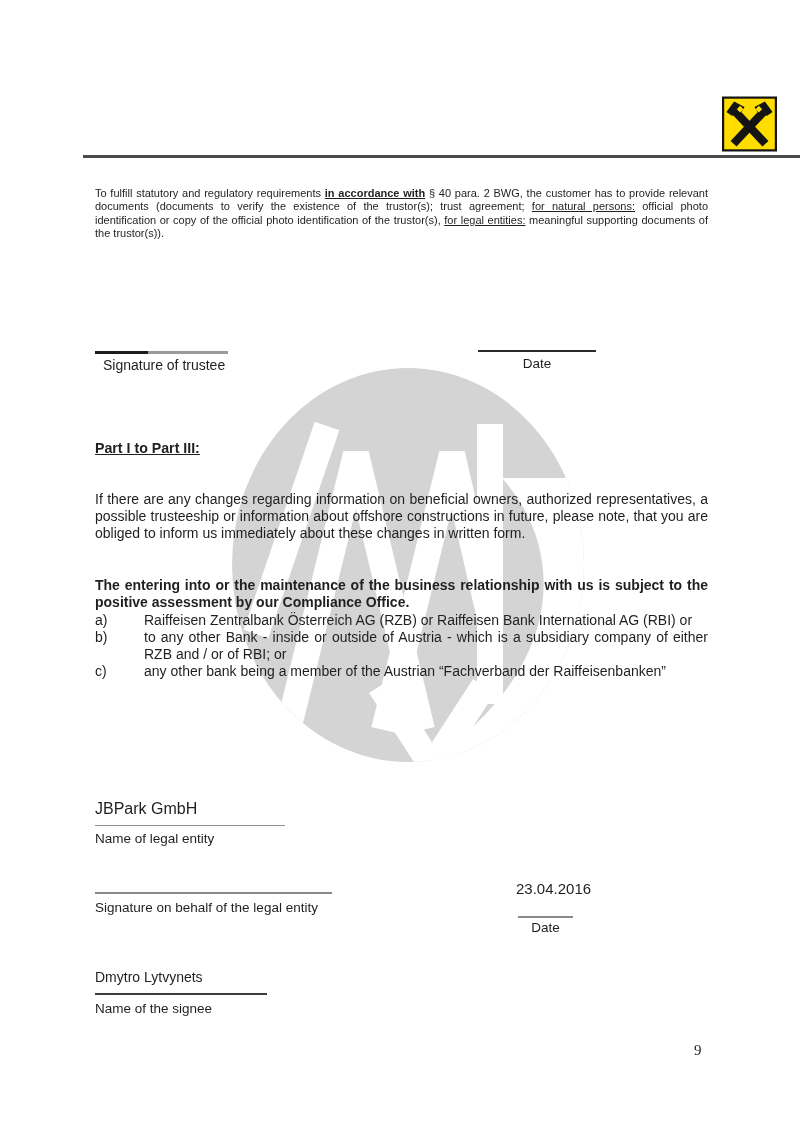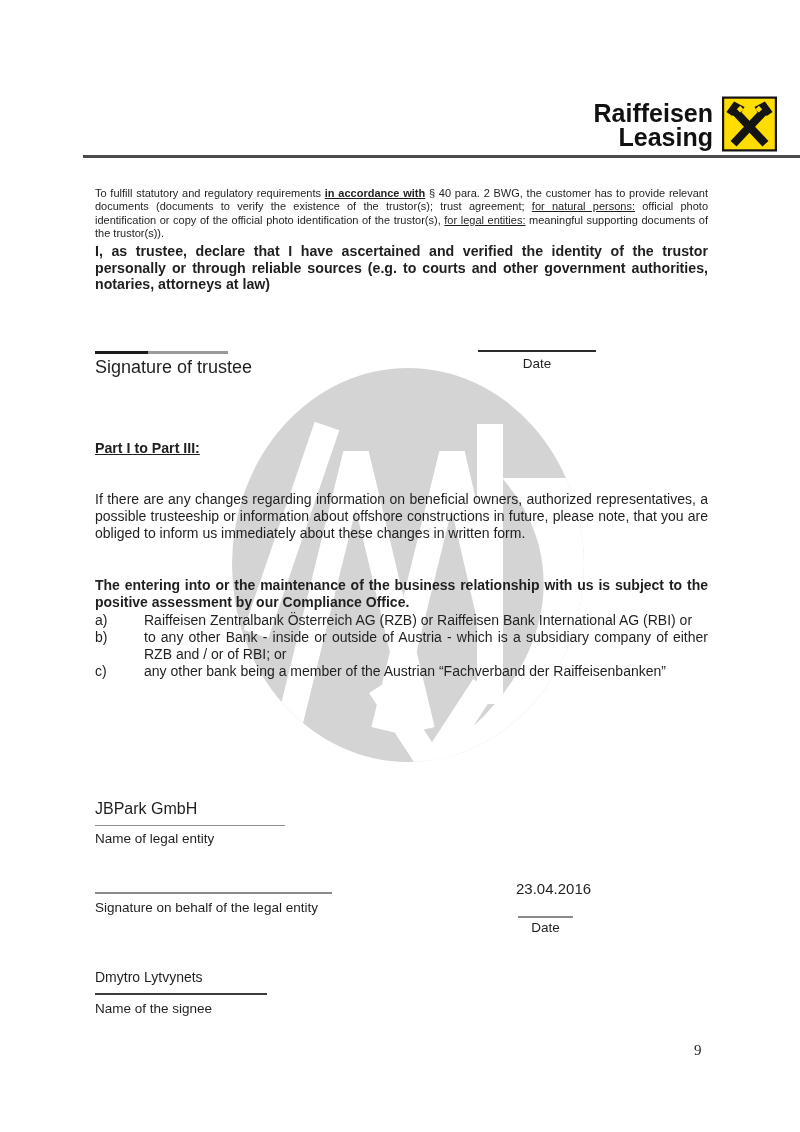--- a/index.html
+++ b/index.html
@@ -35,21 +35,21 @@
   .declaration{left:95px;top:229px;width:613px;font-weight:bold;font-size:14.2px;line-height:16.5px;}
   .part-heading{left:95px;top:440px;font-size:14.2px;font-weight:bold;text-decoration:underline;}
   .changes{left:95px;top:477px;width:613px;}
   .compliance{left:95px;top:563px;width:613px;font-weight:bold;}
   .consent{left:95px;top:612px;width:613px;}
   .consent .li{display:flex;}
   .li-label{width:49px;flex:0 0 49px;}
   .li-text{flex:1;text-align:justify;}
   .trustee-line{left:95px;top:351px;width:133px;height:3px;
     background:linear-gradient(to right,#1b1b1b 0 40%,#9a9a9a 40% 100%);}
-  .trustee-label{left:95px;top:357px;font-size:18px;}
+  .trustee-label{left:103px;top:357px;font-size:14px;}
   .trustee-date-line{left:478px;top:350px;width:118px;height:2px;background:#2a2a2a;}
   .trustee-date-label{left:478px;top:356px;width:118px;text-align:center;font-size:13.5px;}
   .entity-value{left:95px;top:800px;font-size:16px;}
   .entity-line{left:95px;top:825px;width:190px;height:1px;background:#909090;}
   .entity-label{left:95px;top:831px;font-size:13.5px;}
   .behalf-line{left:95px;top:892px;width:237px;height:2px;background:#8a8a8a;}
   .behalf-label{left:95px;top:900px;font-size:13.5px;}
   .date-value{left:516px;top:880px;font-size:15px;}
   .date-short-line{left:518px;top:916px;width:55px;height:2px;background:#8a8a8a;}
   .date-label{left:518px;top:920px;width:55px;text-align:center;font-size:13.5px;}
@@ -80,40 +80,35 @@
         <path d="M56,362 L124,86 L190,362"></path>
         <path d="M152,362 L220,86 L258,250"></path>
         <path d="M258,56 L258,336"></path>
         <path d="M148,318 L200,398 L252,318"></path>
       </g>
     </g>
   </svg>
 
   <div class="content-layer">
 
-    <div class="abs logo-text">
-      <div>Raiffeisen</div>
-      <div>Leasing</div>
-    </div>
     <svg class="abs logo-emblem" viewBox="0 0 100 100" aria-hidden="true">
       <rect x="2" y="2" width="96" height="96" fill="#FFDD00" stroke="#141414" stroke-width="4"></rect>
       <line x1="21" y1="86" x2="79" y2="24" stroke="#141414" stroke-width="15"></line>
       <line x1="79" y1="86" x2="21" y2="24" stroke="#141414" stroke-width="15"></line>
       <polygon points="8,28 22,9 41,19 33,32 18,35" fill="#141414"></polygon>
       <polygon points="92,28 78,9 59,19 67,32 82,35" fill="#141414"></polygon>
       <polygon points="27,23 33,17 39,23 33,29" fill="#FFDD00"></polygon>
       <polygon points="61,23 67,17 73,23 67,29" fill="#FFDD00"></polygon>
     </svg>
     <div class="abs header-rule"></div>
 
     <p class="abs note">
       <span>To fulfill statutory and regulatory requirements </span><span class="b">in accordance with</span><span> § 40 para. 2 BWG, the customer has to provide relevant documents (documents to verify the existence of the trustor(s); trust agreement; </span><span class="u">for natural persons:</span><span> official photo identification or copy of the official photo identification of the trustor(s), </span><span class="u">for legal entities:</span><span> meaningful supporting documents of the trustor(s)).</span>
     </p>
 
-    <p class="abs body-text declaration">I, as trustee, declare that I have ascertained and verified the identity of the trustor personally or through reliable sources (e.g. to courts and other government authorities, notaries, attorneys at law)</p>
 
     <div class="abs trustee-line"></div>
     <div class="abs trustee-label">Signature of trustee</div>
     <div class="abs trustee-date-line"></div>
     <div class="abs trustee-date-label">Date</div>
 
     <div class="abs part-heading">Part I to Part III:</div>
     <p class="abs body-text changes">If there are any changes regarding information on beneficial owners, authorized representatives, a possible trusteeship or information about offshore constructions in future, please note, that you are obliged to inform us immediately about these changes in written form.</p>
     <p class="abs body-text compliance">The entering into or the maintenance of the business relationship with us is subject to the positive assessment by our Compliance Office.</p>
 

